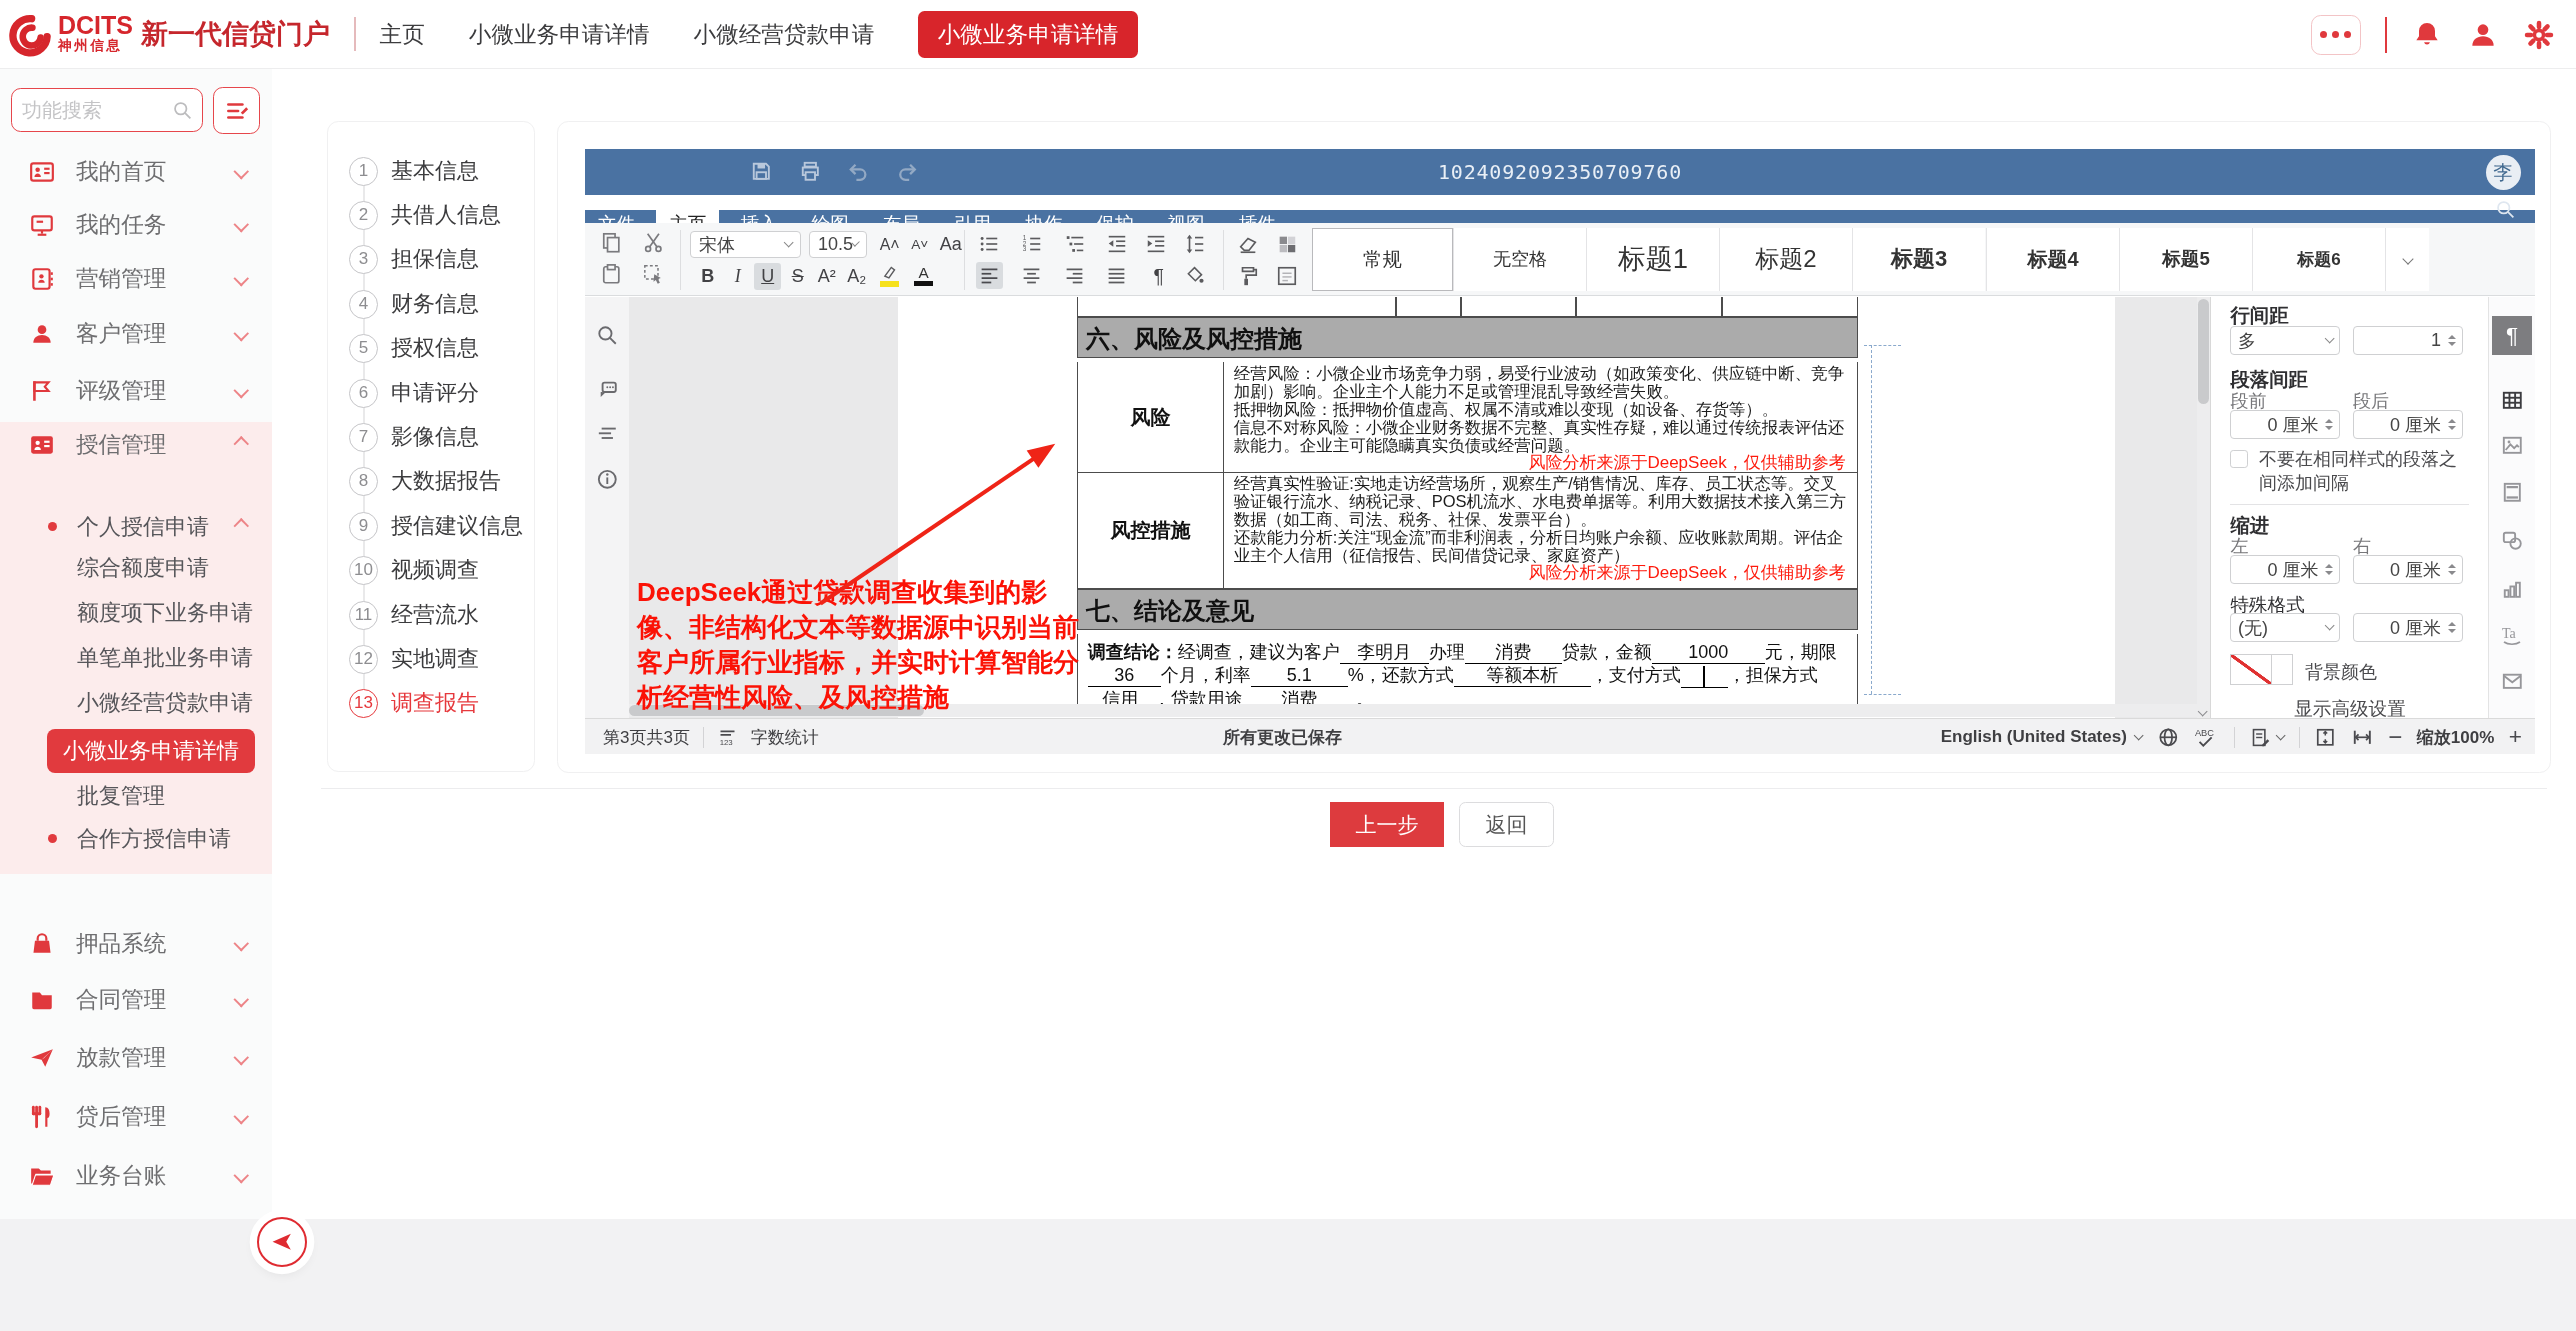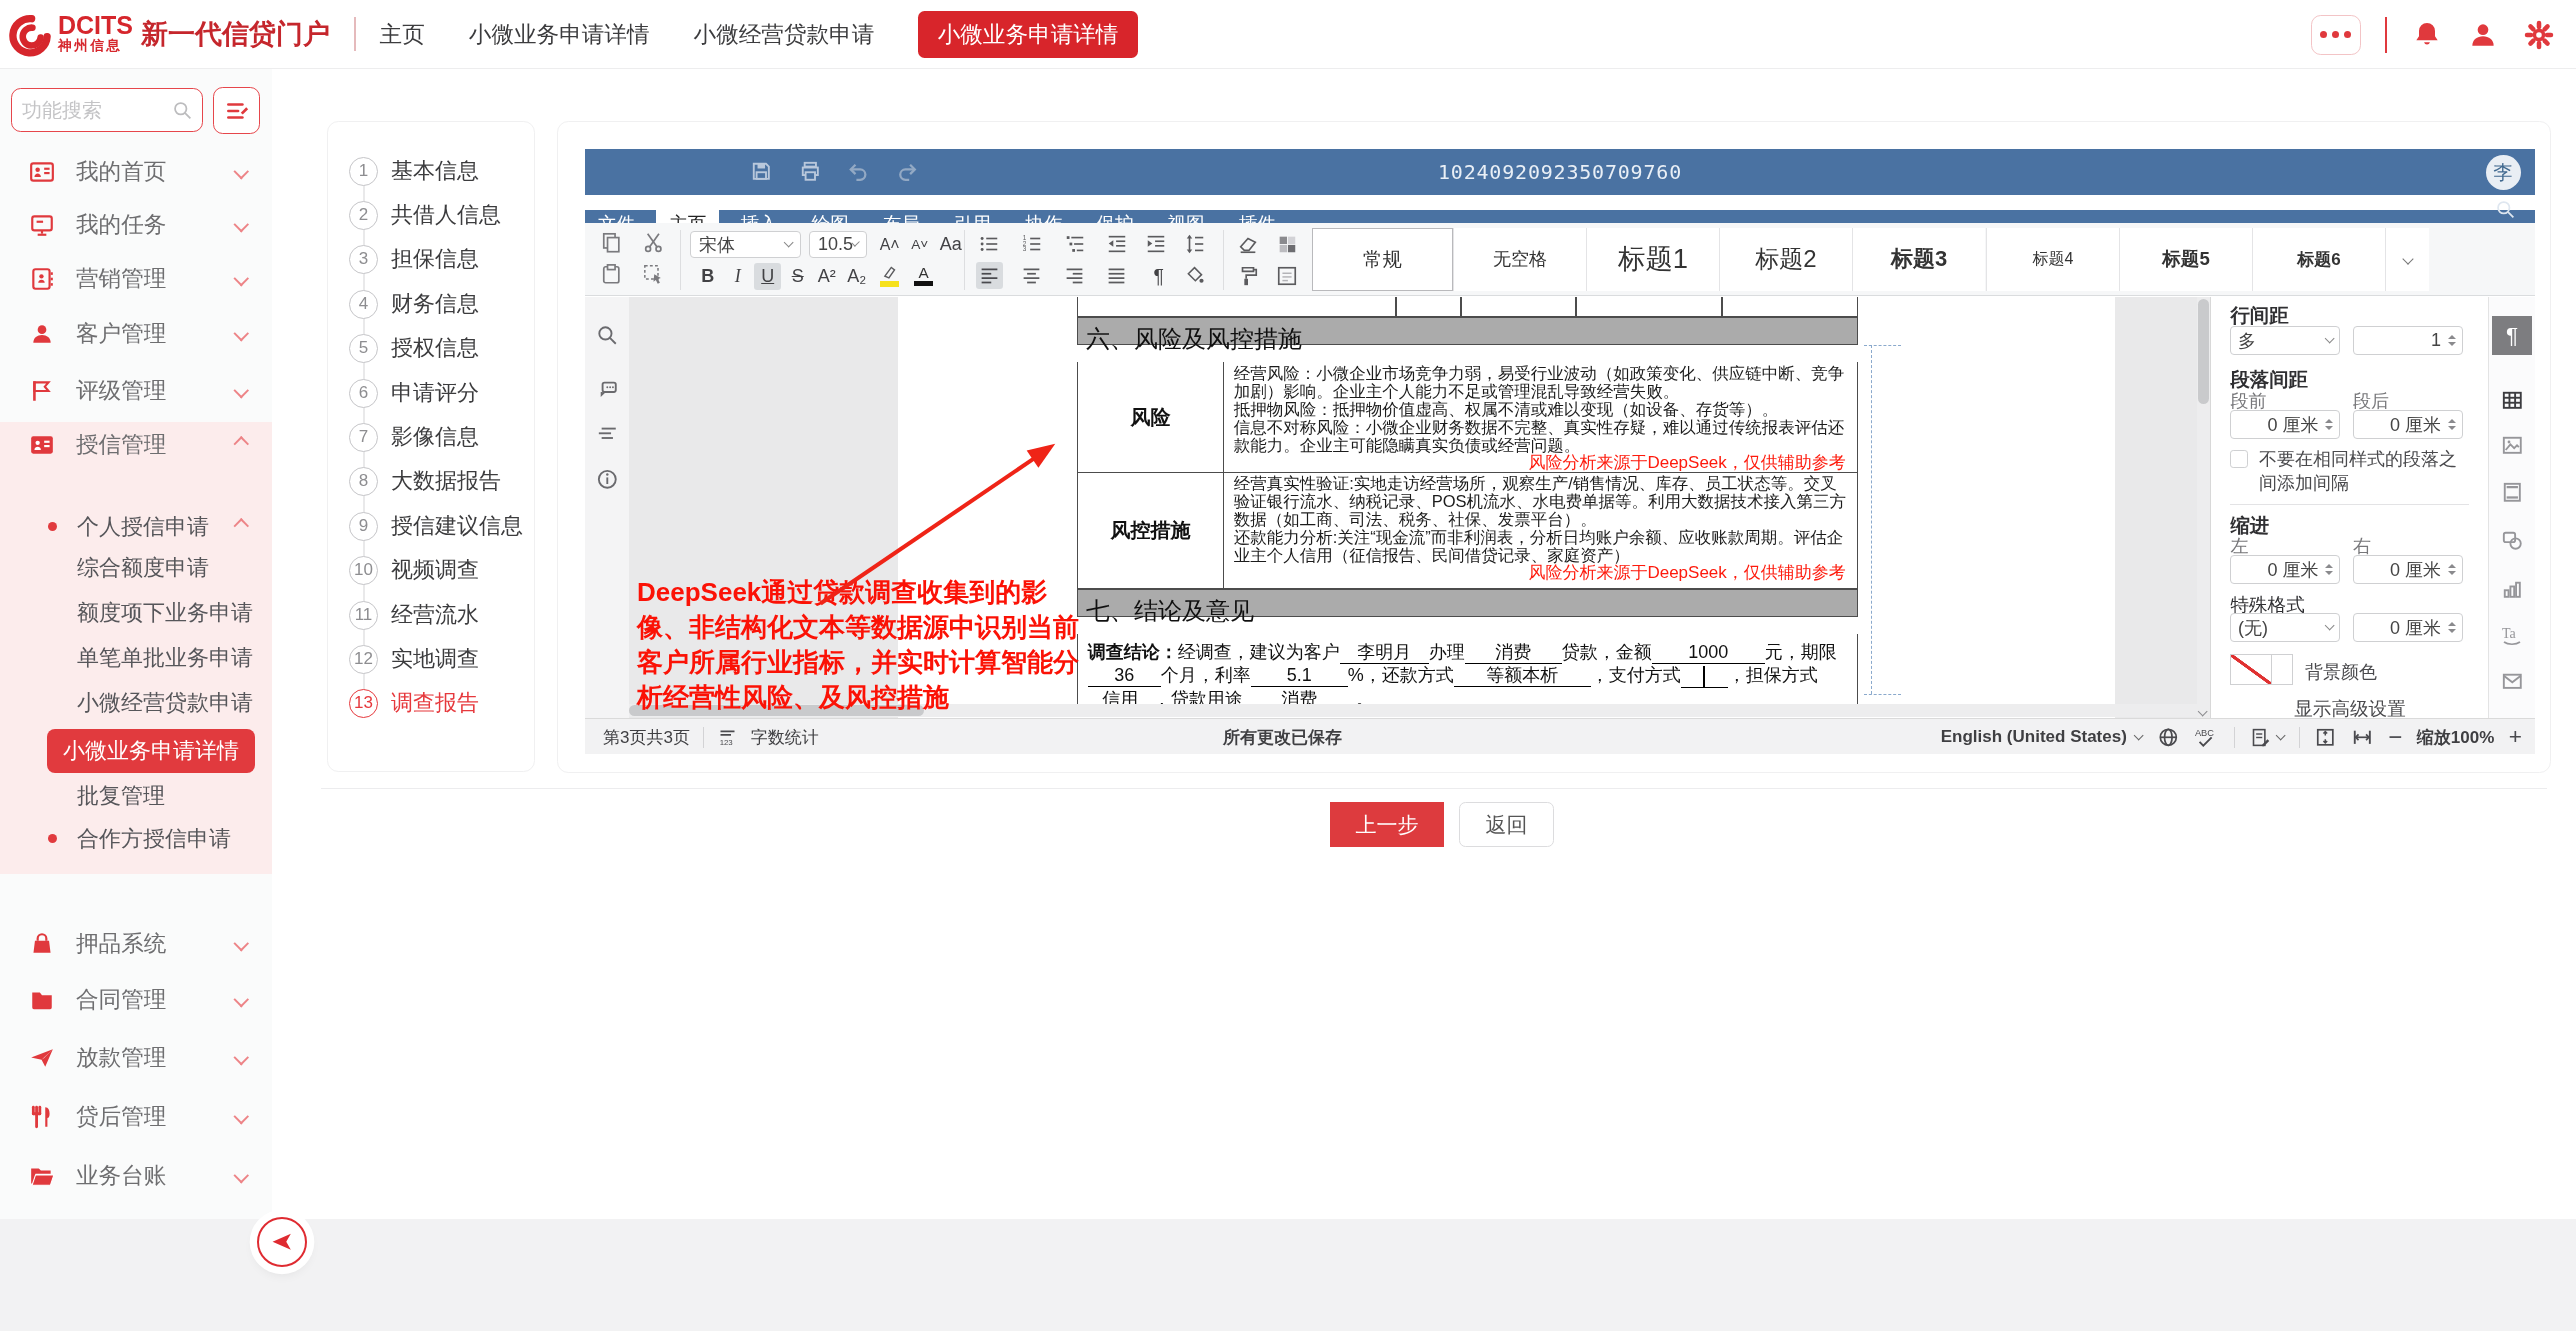--- a/index.html
+++ b/index.html
@@ -81,22 +81,22 @@
   .tbtn.hl{background:#d9dcdf;border-radius:3.2px}
   .gal{position:absolute;top:4.8px;height:63px;border-left:0.8px solid #e4e4e6;background:#fff;
     display:flex;align-items:center;justify-content:center;cursor:pointer;white-space:nowrap}
   .gal.sel{border:1.6px solid #b9b9bc}
   
   .ed-main{position:absolute;left:0;top:148px;width:1950px;height:421px}
   .rail-l{position:absolute;left:0;top:0;width:44px;height:421px;background:#f4f4f5}
   .rl-ic{position:absolute;left:10.5px;cursor:pointer}
   .canvas{position:absolute;left:44px;top:0;width:1581px;height:421px;background:#e9e9ea;overflow:hidden}
   .page{position:absolute;left:269px;top:0;width:1217px;height:421px;background:#fff}
-  .sechdr{position:absolute;left:179px;width:781px;height:28px;background:#ababab;border:1.6px solid #4c4c4c;
-    font-size:24px;font-weight:normal;color:#101010;line-height:41px;padding-left:8px}
+  .sechdr{position:absolute;left:179px;width:781px;height:41px;background:#ababab;border:1.6px solid #4c4c4c;
+    font-size:24px;font-weight:bold;color:#101010;line-height:41px;padding-left:8px}
   .trow{position:absolute;left:179px;width:781px;border:1.6px solid #4c4c4c;border-top:0;display:flex}
   .tlabel{width:146px;border-right:1.6px solid #4c4c4c;display:flex;align-items:center;justify-content:center;
     font-weight:bold;font-size:20px;color:#111;flex:none}
   .tbody{flex:1;padding:2.4px 8px 0 9.7px;font-size:16.5px;line-height:18px;color:#1c1c1c}
   .rednote{display:block;text-align:right;color:#fe1a0c;font-size:17px;padding-right:3.2px}
   .concl{position:absolute;left:179px;width:781px;border:1.6px solid #4c4c4c;border-top:0;background:#fff;
     padding:6.5px 11.3px 0 9.7px;font-size:18px;line-height:23.4px;color:#111}
   .uv{display:inline-block;border-bottom:1.6px solid #000;text-align:center;line-height:21px}
   .caret{display:inline-block;width:1.6px;height:21px;background:#000;vertical-align:middle}
   .guide{position:absolute;border-color:#8aa9cc !important}
@@ -706,21 +706,21 @@
           <line x1="7" y1="13" x2="17" y2="13" stroke="#b3b3b7" stroke-width="1.6"></line>
           <line x1="7" y1="17" x2="13" y2="17" stroke="#b3b3b7" stroke-width="1.6"></line>
         </svg>
     </span>
 
     <span class="gal sel" style="left:727px;width:141px;font-size:19.4px">常规</span>
     <span class="gal" style="left:868px;width:133px;font-size:18px">无空格</span>
     <span class="gal" style="left:1001px;width:133px;font-size:27.4px;font-weight:400">标题1</span>
     <span class="gal" style="left:1134px;width:133px;font-size:24px;font-weight:400">标题2</span>
     <span class="gal" style="left:1267px;width:133px;font-size:22px;font-weight:bold">标题3</span>
-    <span class="gal" style="left:1401px;width:133px;font-size:16px;font-weight:normal">标题4</span>
+    <span class="gal" style="left:1401px;width:133px;font-size:20px;font-weight:bold">标题4</span>
     <span class="gal" style="left:1534px;width:133px;font-size:18.6px;font-weight:bold">标题5</span>
     <span class="gal" style="left:1667px;width:133px;font-size:17px;font-weight:bold">标题6</span>
     <span class="gal" style="left:1800px;width:44px">
         <span class="cv" style="margin:0;width:8px;height:8px;border-right:1.6px solid #777;border-bottom:1.6px solid #777;display:inline-block;transform:rotate(45deg)"></span>
       </span>
   </div>
 
   <div class="ed-main">
 
     <div class="rail-l">

